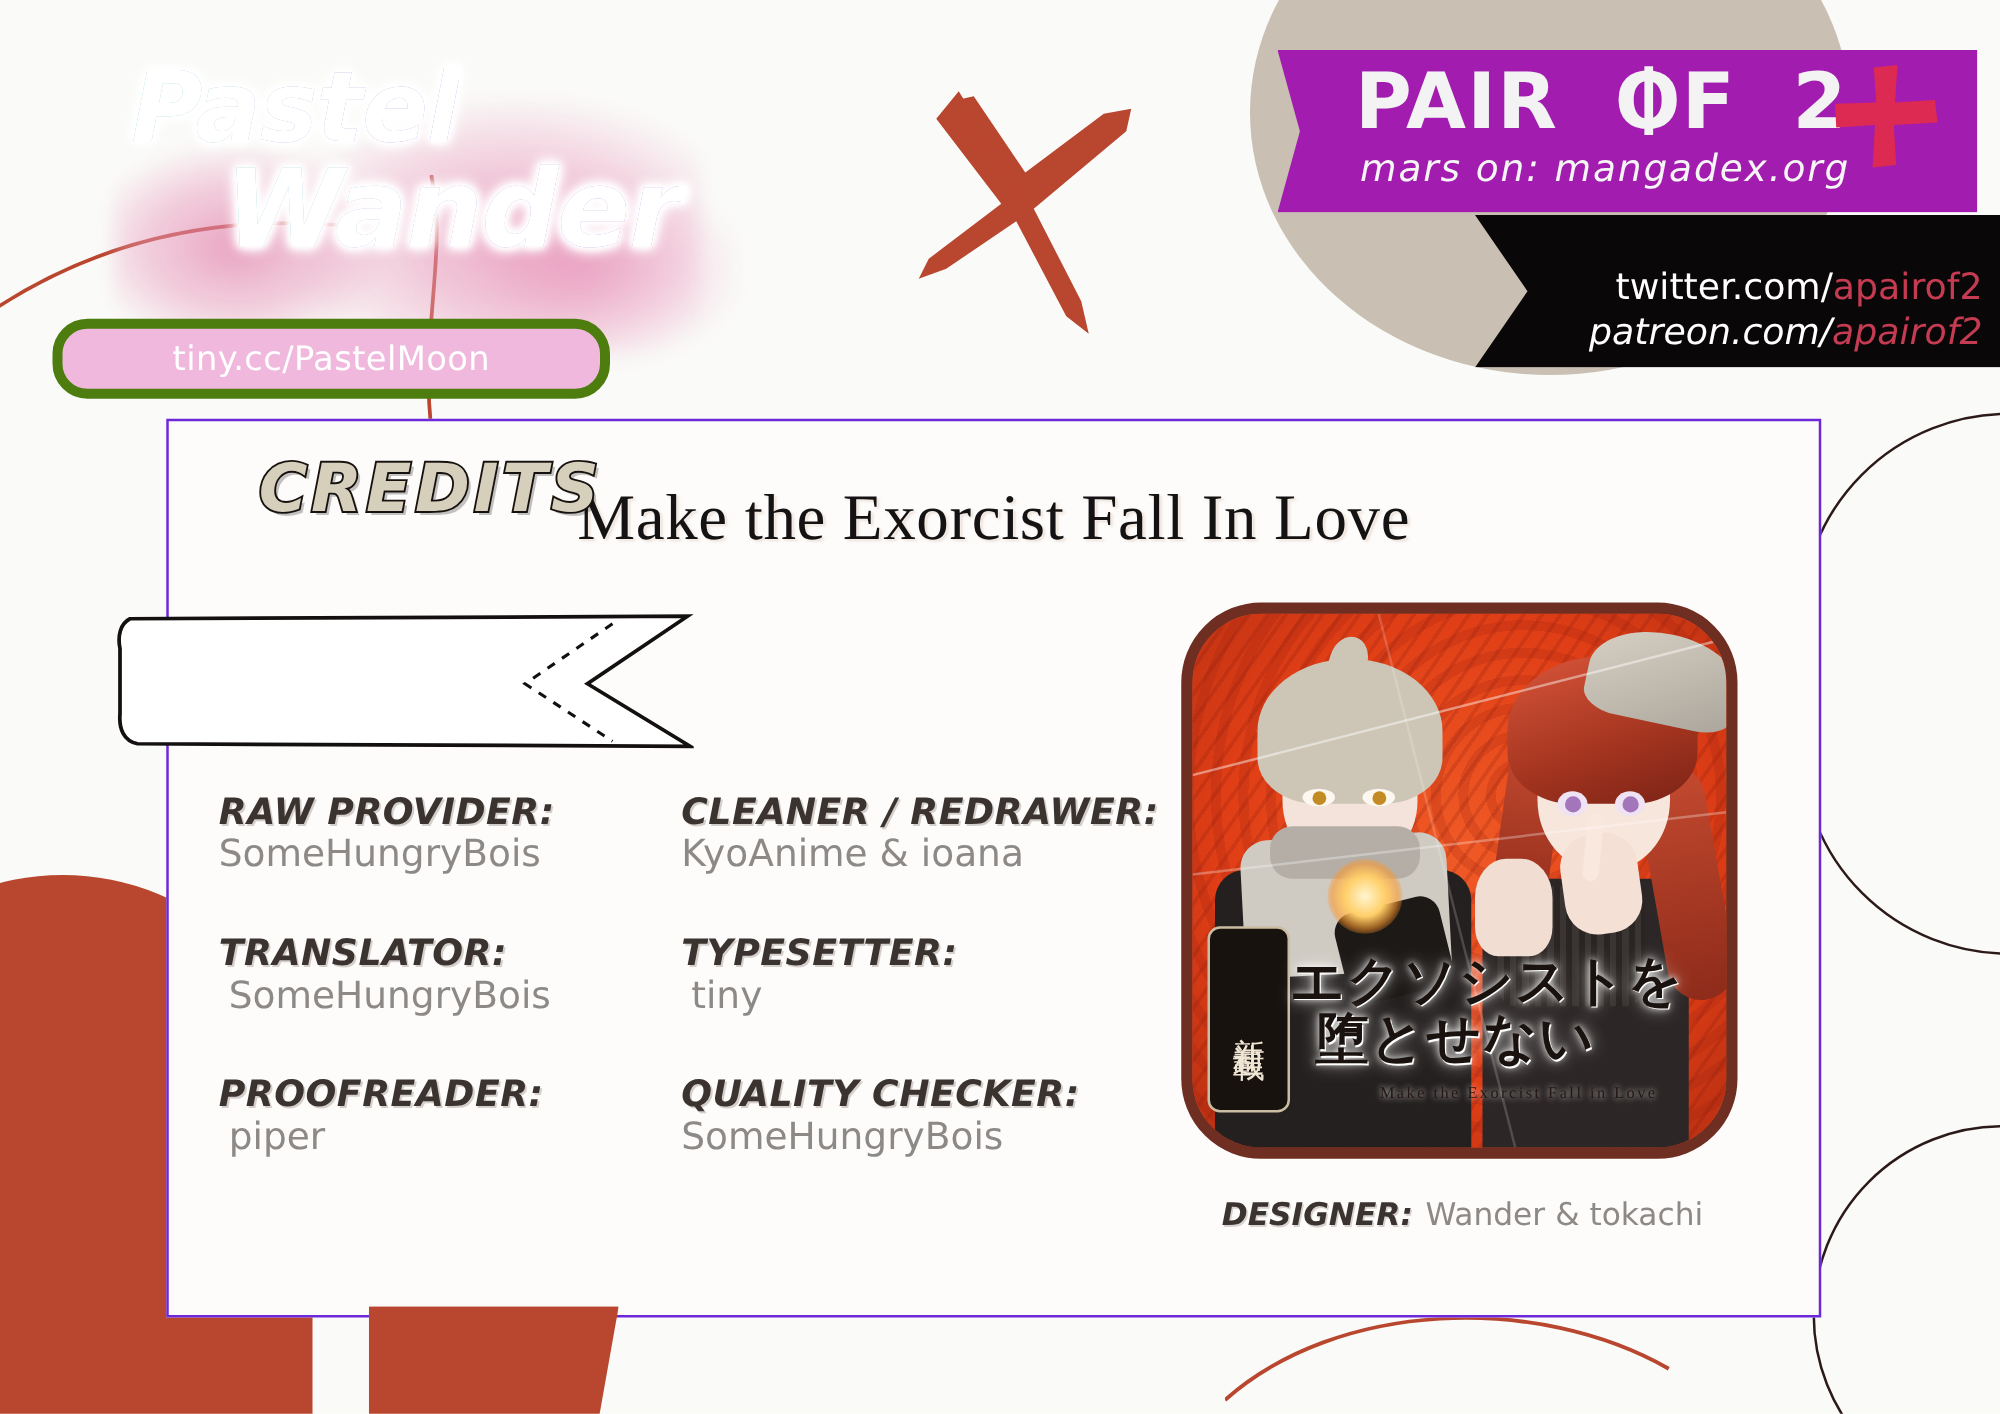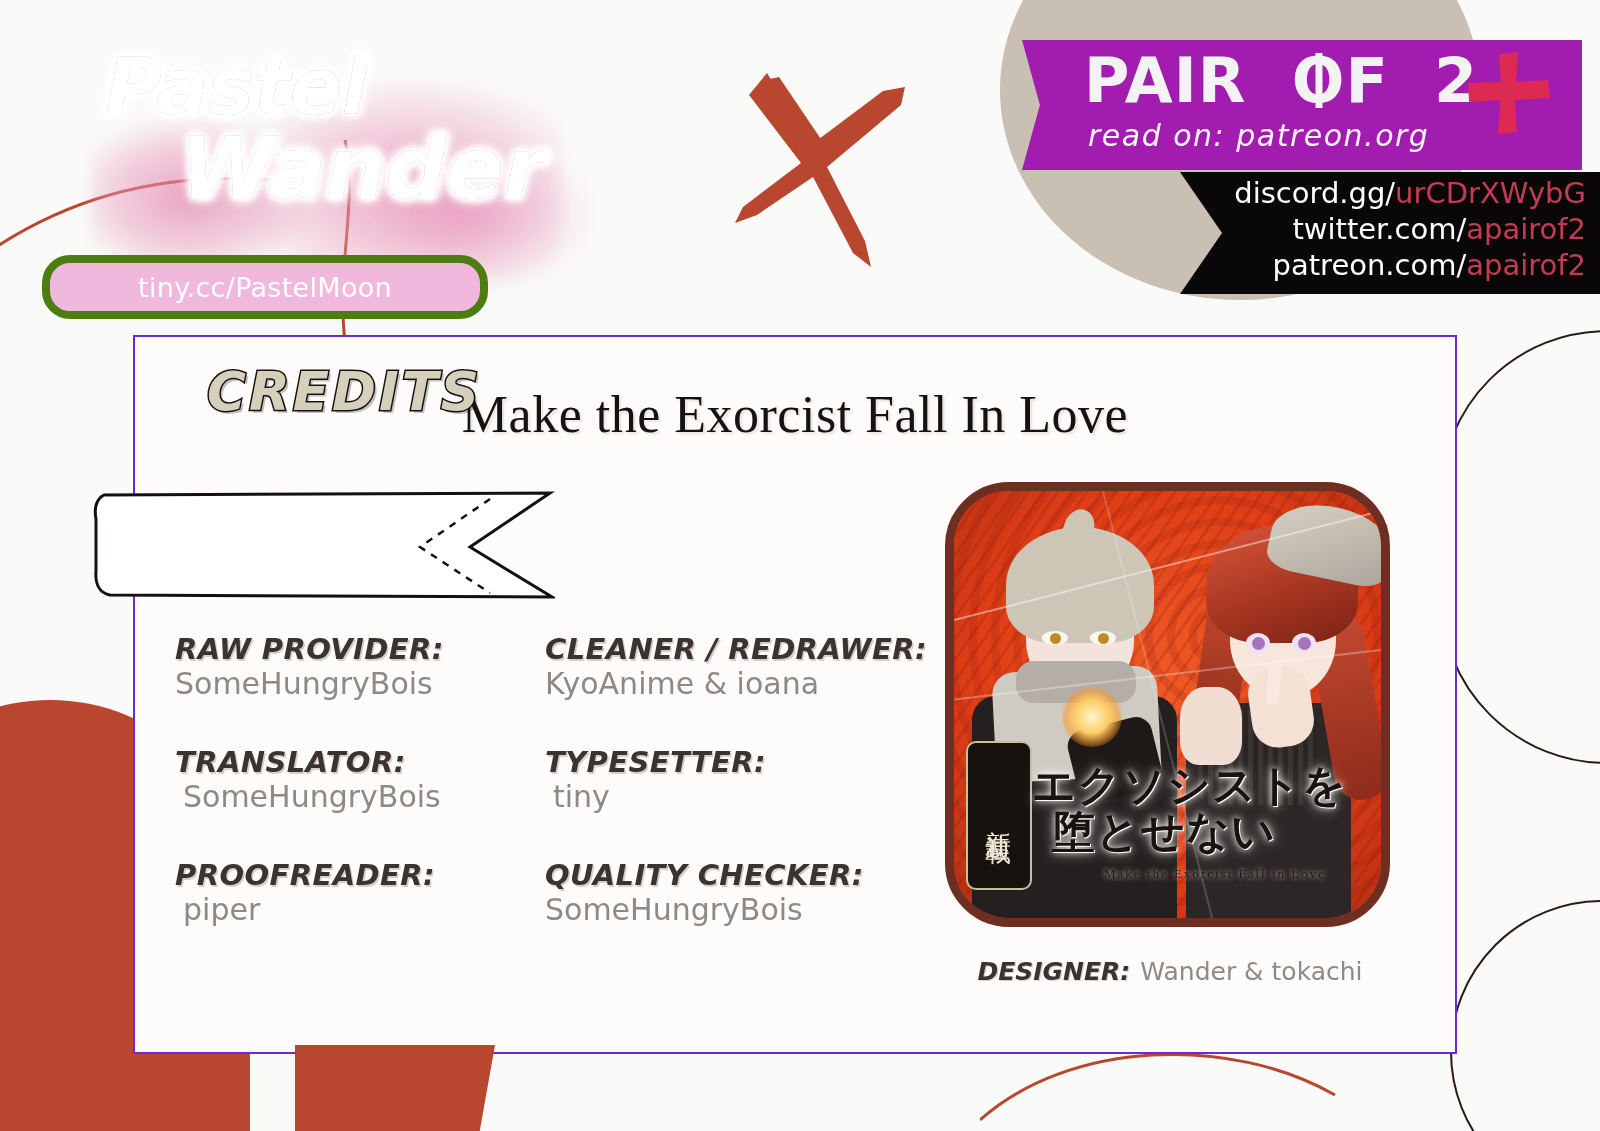--- a/index.html
+++ b/index.html
@@ -118,21 +118,21 @@
     background:#0a0708;z-index:5;
     clip-path:polygon(0 0,100% 0,100% 100%,0 100%,10% 50%);
   }
   .banner-bot .line{
     position:absolute;right:14px;color:#fff;
     font-family:"DejaVu Sans", sans-serif;font-size:29px;
     white-space:nowrap;text-align:right;
   }
   .banner-bot .l1{top:4px;}
   .banner-bot .l2{top:40px;}
-  .banner-bot .l3{top:76px;}
+  .banner-bot .l3{top:76px;font-style:italic;}
   .hl{color:#c53b52;}
 
   
   .card{
     position:absolute;left:133px;top:335px;width:1320px;height:715px;
     background:#fdfcfb;border:2px solid #6d28d9;z-index:3;
   }
   .card-title{
     position:absolute;left:0;right:0;top:48px;text-align:center;
     font-family:"Liberation Serif", serif;
@@ -294,25 +294,24 @@
 
   <div class="banner-top">
     <div class="bt-title">
       <span>PAIR</span>
       <span>&nbsp;</span><span class="oslash">O<span class="bar"></span></span><span>F</span>
       <span>&nbsp;</span><span>2</span>
     </div>
     <svg class="plus-mark" viewBox="0 0 86 86">
       <path fill="#dd2a52" d="M33 4 L52 2 L50 32 L82 30 L84 48 L49 50 L51 82 L32 84 L34 50 L3 52 L2 33 L35 32 Z"></path>
     </svg>
-    <div class="bt-sub">read on: patreon.org</div>
+    <div class="bt-sub">mars on: mangadex.org</div>
   </div>
 
   <div class="banner-bot">
-    <div class="line l1"><span>discord.gg/</span><span class="hl">urCDrXWybG</span></div>
     <div class="line l2"><span>twitter.com/</span><span class="hl">apairof2</span></div>
     <div class="line l3"><span>patreon.com/</span><span class="hl">apairof2</span></div>
   </div>
 
   <div class="card">
 
     <div class="card-title">Make the Exorcist Fall In Love</div>
 
     <svg class="ribbon" viewBox="0 0 465 118">
       <path d="M14 10 C 6 14, 4 24, 6 34 L6 86 C 5 98, 9 108, 20 110 L462 112 L380 62 L460 8 Z" fill="#ffffff" stroke="#141010" stroke-width="3"></path>

